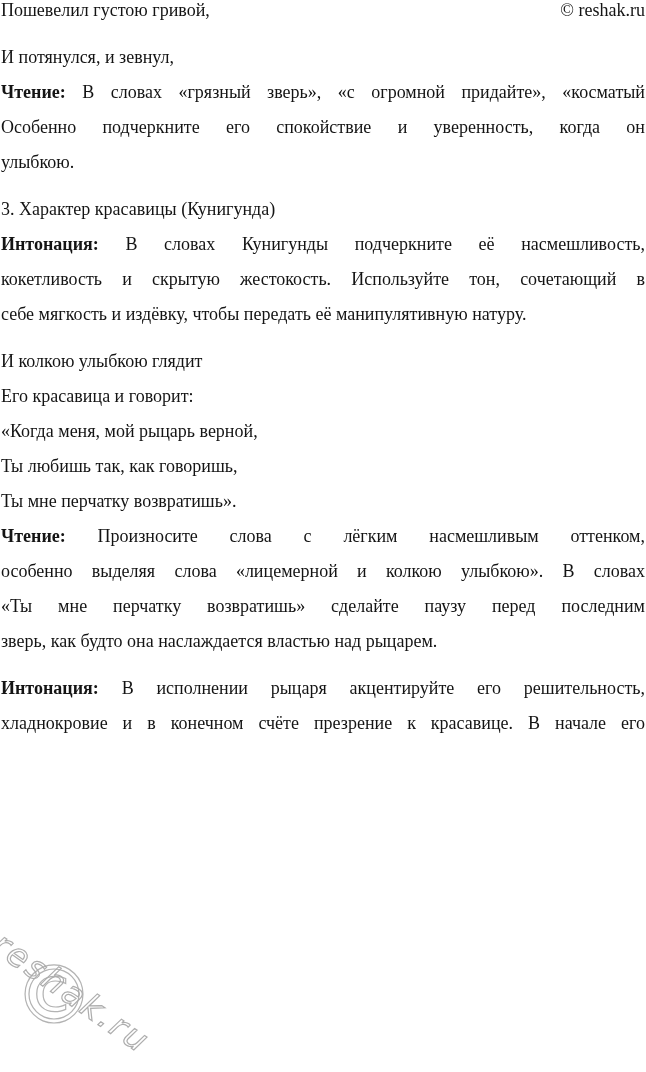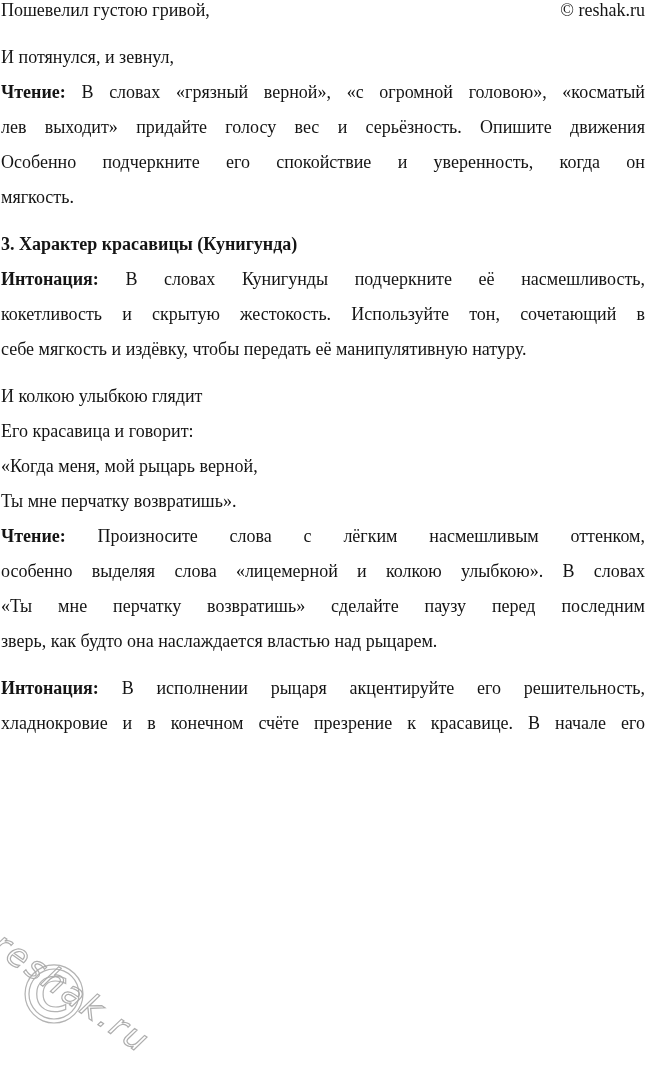--- a/index.html
+++ b/index.html
@@ -15,21 +15,21 @@
     position: relative;
     width: 644px;
     margin: -7px auto 0 auto;
     font-size: 18px;
     line-height: 35px;
   }
   .b { margin: 0 0 12px 0; }
   .line { margin: 0; line-height: 35px; }
   .just { text-align: justify; text-align-last: justify; text-justify: inter-word; }
   .hdr { display: flex; justify-content: space-between; align-items: flex-start; }
-  .bold { font-weight: bold; }
+  .bold { font-weight: normal; }
   b { font-weight: bold; margin-top: 38px; }
 
   
   .wm { position: absolute; left: 0; top: 0; width: 100%; height: 100%;
         pointer-events: none; z-index: 5; }
   .wm-text {
     position: absolute; left: 8px; top: 924px;
     transform: rotate(35deg); transform-origin: left top;
     font-family: "DejaVu Sans", sans-serif; font-style: italic;
     font-size: 33px; letter-spacing: 3px;
@@ -50,38 +50,38 @@
 <div class="doc">
 
   <div class="b hdr">
     <p class="line">Пошевелил густою гривой,</p>
     <p class="line">© reshak.ru</p>
   </div>
 
   <p class="b line">И потянулся, и зевнул,</p>
 
   <div class="b">
-    <p class="line just"><b>Чтение:</b><span> В словах «грязный верной», «с огромной головою», «косматый</span></p>
-    <p class="line just">лев выходит» придайте голосу вес и серьёзность. Опишите движения</p>
+    <p class="line just"><b>Чтение:</b><span> В словах «грязный зверь», «с огромной придайте», «косматый</span></p>
     <p class="line just">Особенно подчеркните его спокойствие и уверенность, когда он</p>
-    <p class="line">мягкость.</p>
+    <p class="line">улыбкою.</p>
   </div>
 
   <p class="b line bold">3. Характер красавицы (Кунигунда)</p>
 
   <div class="b">
     <p class="line just"><b>Интонация:</b><span> В словах Кунигунды подчеркните её насмешливость,</span></p>
     <p class="line just">кокетливость и скрытую жестокость. Используйте тон, сочетающий в</p>
     <p class="line">себе мягкость и издёвку, чтобы передать её манипулятивную натуру.</p>
   </div>
 
 
   <p class="b line">И колкою улыбкою глядит</p>
   <p class="b line">Его красавица и говорит:</p>
   <p class="b line">«Когда меня, мой рыцарь верной,</p>
+  <p class="b line">Ты любишь так, как говоришь,</p>
   <p class="b line">Ты мне перчатку возвратишь».</p>
 
   <div class="b">
     <p class="line just"><b>Чтение:</b><span> Произносите слова с лёгким насмешливым оттенком,</span></p>
     <p class="line just">особенно выделяя слова «лицемерной и колкою улыбкою». В словах</p>
     <p class="line just">«Ты мне перчатку возвратишь» сделайте паузу перед последним</p>
     <p class="line">зверь, как будто она наслаждается властью над рыцарем.</p>
   </div>
 
 

